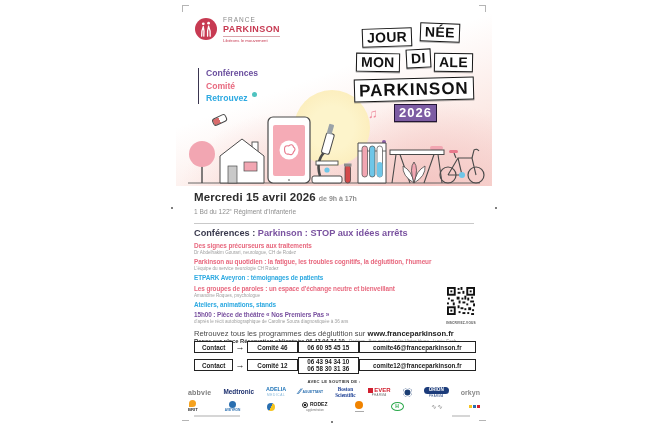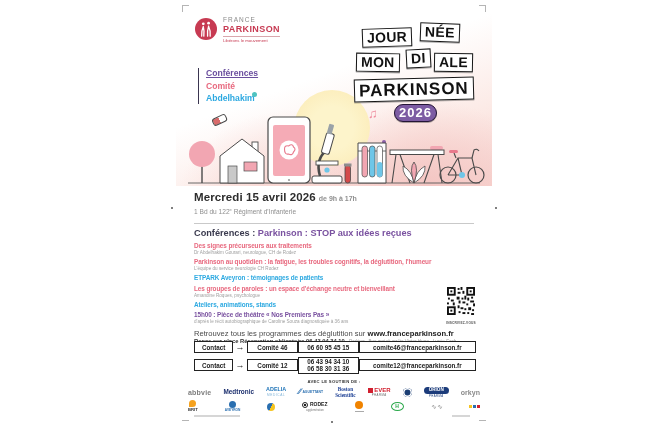--- a/index.html
+++ b/index.html
@@ -22,28 +22,28 @@
   .logo{position:absolute;left:18px;top:15px;display:flex;gap:5px;align-items:flex-start;}
   .logo-txt{display:flex;flex-direction:column;line-height:1;}
   .logo-fr{font-size:6.5px;letter-spacing:1px;color:#8a8a8a;}
   .logo-pk{font-size:9px;font-weight:bold;color:#c73a52;letter-spacing:.4px;margin-top:1px;}
   .logo-tag{font-size:4.3px;color:#c73a52;margin-top:2.5px;border-top:.6px solid #d9a7ad;padding-top:1.5px;}
 
   
   .topics{position:absolute;left:22px;top:66px;border-left:1.6px solid #3a3550;padding-left:7px;
           display:flex;flex-direction:column;gap:2px;}
   .topic{font-size:8.6px;font-weight:bold;line-height:10.5px;}
-  .t-purple{color:#6a4e9e;text-decoration:underline;} .t-pink{color:#e8697f;} .t-blue{color:#2da9e1;}
+  .t-purple{color:#6a4e9e;} .t-pink{color:#e8697f;} .t-blue{color:#2da9e1;}
 
   
   .title{position:absolute;left:178px;top:12px;width:134px;height:110px;}
   .blk{position:absolute;background:#fff;border:1.5px solid #161616;color:#111;
        font-weight:bold;font-size:14px;line-height:17px;padding:0 4px;letter-spacing:.3px;
        box-shadow:0 1px 0 rgba(0,0,0,.3);white-space:nowrap;}
-  .blk-year{background:#7d5ca3;color:#fff;border-color:#241536;letter-spacing:1px;border-radius:9px;}
+  .blk-year{background:#7d5ca3;color:#fff;border-color:#241536;letter-spacing:1px;}
 
   
   .illus{position:absolute;left:0;top:102px;width:316px;height:86px;}
   .pill{position:absolute;left:36px;top:114px;width:13px;height:5.5px;border-radius:3px;
         border:.8px solid #4a4a4a;background:linear-gradient(90deg,#d96a6a 50%,#fff 50%);
         transform:rotate(-25deg);}
 
   
   .event{position:absolute;left:18px;top:186px;line-height:1;}
   .ev-date{font-size:11.5px;font-weight:bold;color:#2d2d2d;letter-spacing:.1px;}
@@ -153,21 +153,21 @@
         <div class="logo-txt">
           <span class="logo-fr">FRANCE</span>
           <span class="logo-pk">PARKINSON</span>
           <span class="logo-tag">Libérons le mouvement</span>
         </div>
       </div>
 
       <div class="topics">
         <span class="topic t-purple">Conférences</span>
         <span class="topic t-pink">Comité</span>
-        <span class="topic t-blue">Abdelhakim</span>
+        <span class="topic t-blue">Retrouvez</span>
       </div>
 
       <div class="title">
         <span class="blk" style="left:8px;top:14px;transform:rotate(-2deg);">JOUR</span>
         <span class="blk" style="left:66px;top:9px;transform:rotate(2deg);">NÉE</span>
         <span class="blk" style="left:2px;top:39px;transform:rotate(1deg);">MON</span>
         <span class="blk" style="left:52px;top:35px;transform:rotate(-3deg);">DI</span>
         <span class="blk" style="left:80px;top:39px;transform:rotate(1deg);">ALE</span>
         <span class="blk" style="left:0px;top:64px;transform:rotate(-1.5deg);font-size:17px;line-height:21px;letter-spacing:1px;">PARKINSON</span>
         <span class="blk blk-year" style="left:40px;top:90px;font-size:13px;line-height:16px;">2026</span>
@@ -237,21 +237,21 @@
     <div class="event">
       <div>
         <span class="ev-date">Mercredi 15 avril 2026</span><span class="ev-hours">de 9h à 17h</span>
       </div>
       <div class="ev-addr"><span>1 Bd du 122</span><sup>e</sup><span> Régiment d'Infanterie</span></div>
     </div>
     <div class="divider"></div>
 
     <div class="program">
       <div class="prog-head">
-        <span class="ph-prefix">Conférences : </span><span class="ph-hl">Parkinson : STOP aux idées reçues</span>
+        <span class="ph-prefix">Conférences : </span><span class="ph-hl">Parkinson : STOP aux idées arrêts</span>
       </div>
       <div class="item">
         <div class="ti c-pink">Des signes précurseurs aux traitements</div>
         <div class="sub">Dr Abdelhakim Gourari, neurologue, CH de Rodez</div>
       </div>
       <div class="item">
         <div class="ti c-pink">Parkinson au quotidien : la fatigue, les troubles cognitifs, la déglutition, l'humeur</div>
         <div class="sub">L'équipe du service neurologie CH Rodez</div>
       </div>
       <div class="item">

